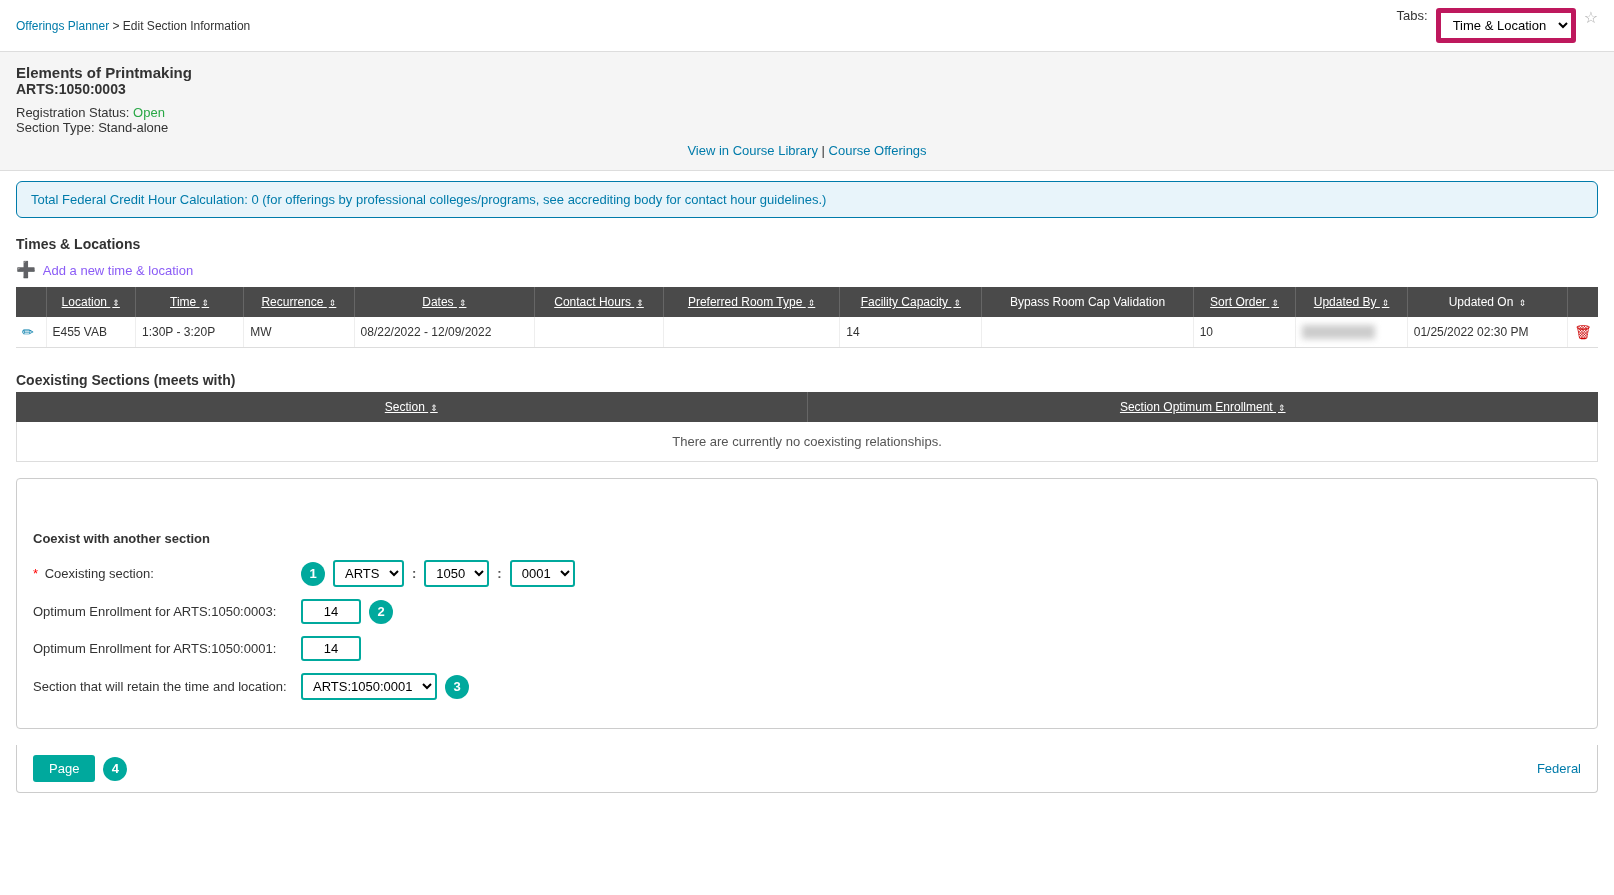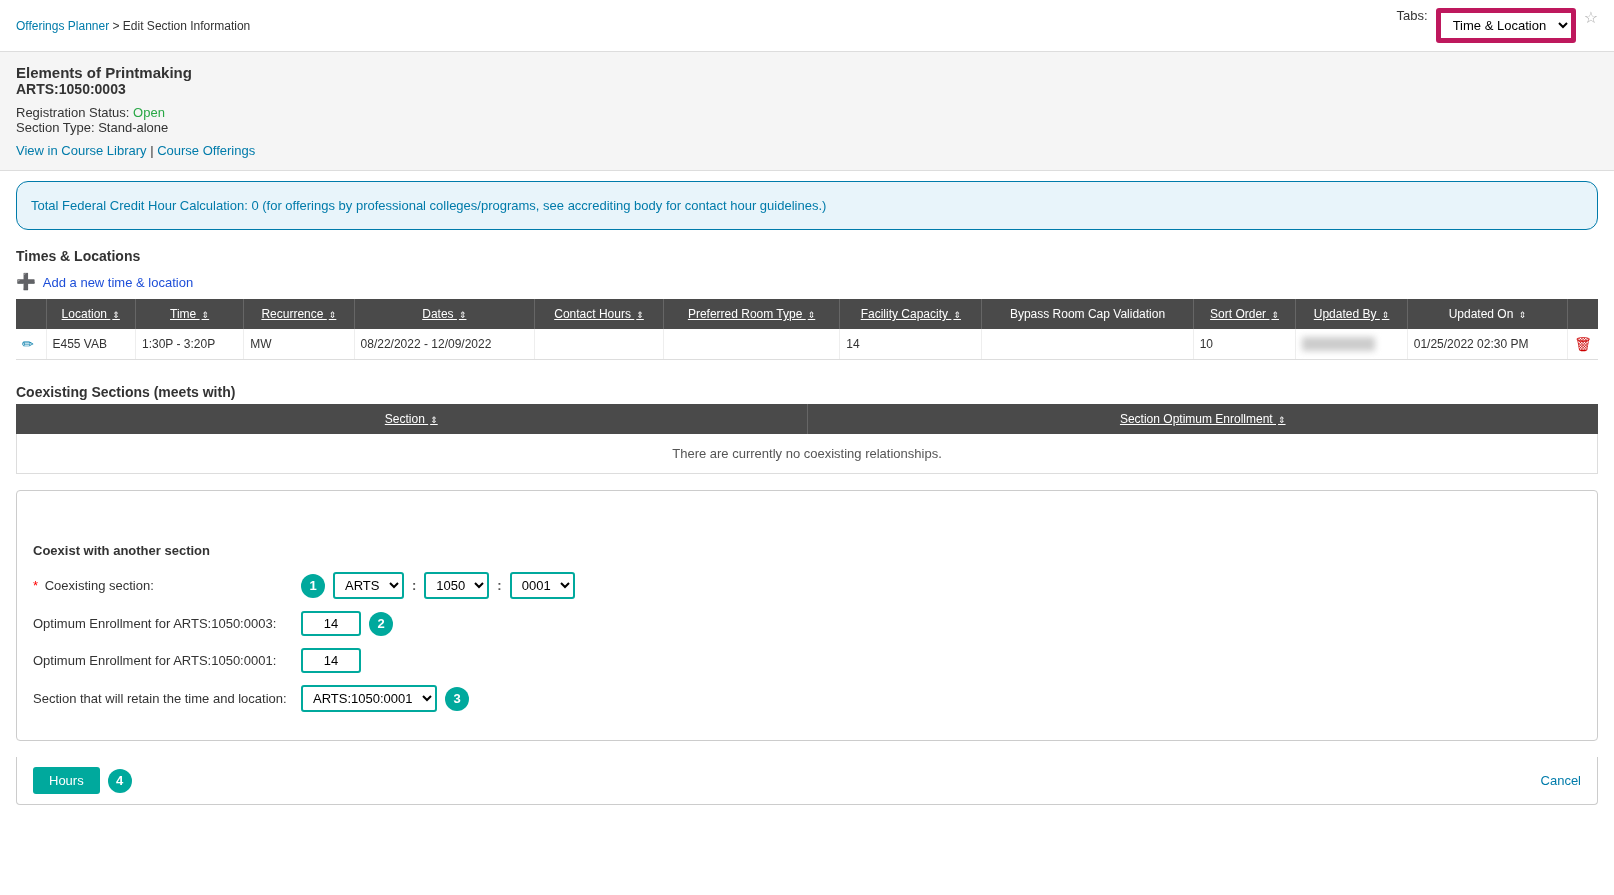--- a/index.html
+++ b/index.html
@@ -33,33 +33,33 @@
     .reg-status .open { color: #28a745; }
     .links a { color: #007baa; text-decoration: none; font-size: 13px; }
     .return-link { color: #007baa; text-decoration: none; font-size: 13px; }
     .set-default { color: #007baa; text-decoration: none; font-size: 13px; }
     .planner-status { font-weight: bold; margin-top: 16px; }
     .session { font-weight: bold; margin-top: 6px; }
 
     
     .info-box {
       border: 1px solid #007baa; background: #e8f4fa;
-      padding: 16px 14px; margin: 10px 16px; border-radius: 12px;
+      padding: 10px 14px; margin: 10px 16px; border-radius: 6px;
       color: #007baa; font-size: 13px;
     }
 
     
     .section-header {
       font-weight: bold; font-size: 14px;
       padding: 8px 16px 4px 16px;
     }
 
     
     .add-link { padding: 4px 16px 8px 16px; }
-    .add-link a { color: #1d4ed8; text-decoration: none; font-size: 13px; }
+    .add-link a { color: #8b5cf6; text-decoration: none; font-size: 13px; }
 
     
     .table-container { padding: 0 16px 16px 16px; }
     table { width: 100%; border-collapse: collapse; font-size: 12px; }
     thead tr { background: #4a4a4a; color: #fff; }
     thead th {
       padding: 8px 6px; text-align: center; font-weight: normal;
       border-right: 1px solid #666; white-space: nowrap;
     }
     thead th a { color: #fff; text-decoration: underline; cursor: pointer; }
@@ -143,21 +143,21 @@
     <div class="course-title">Elements of Printmaking</div>
     <div class="course-id">ARTS:1050:0003</div>
     <div class="reg-status">
       <span>Registration Status:</span>
       <span class="open">Open</span>
     </div>
     <div>
       <span>Section Type:</span>
       <span>Stand-alone</span>
     </div>
-    <div class="links" style="margin-top:8px;">
+    <div class="links" style="margin-top:8px;text-align:center;">
       <a>View in Course Library</a>
       <span> | </span>
       <a>Course Offerings</a>
     </div>
   </div>
 </div>
 
 <div class="info-box">Total Federal Credit Hour Calculation: 0 (for offerings by professional colleges/programs, see accrediting body for contact hour guidelines.)</div>
 
 <div class="section-header">Times &amp; Locations</div>
@@ -264,17 +264,17 @@
     <select class="form-select-teal">
       <option>ARTS:1050:0001</option>
       <option>ARTS:1050:0003</option>
     </select>
     <span class="step-badge">3</span>
   </div>
 </div>
 
 <div class="form-actions">
   <div class="save-area">
-    <button class="btn-save">Hours</button>
+    <button class="btn-save">Page</button>
     <span class="step-badge">4</span>
   </div>
-  <button class="btn-cancel">Cancel</button>
+  <button class="btn-cancel">Federal</button>
 </div>
 
 </body></html>

